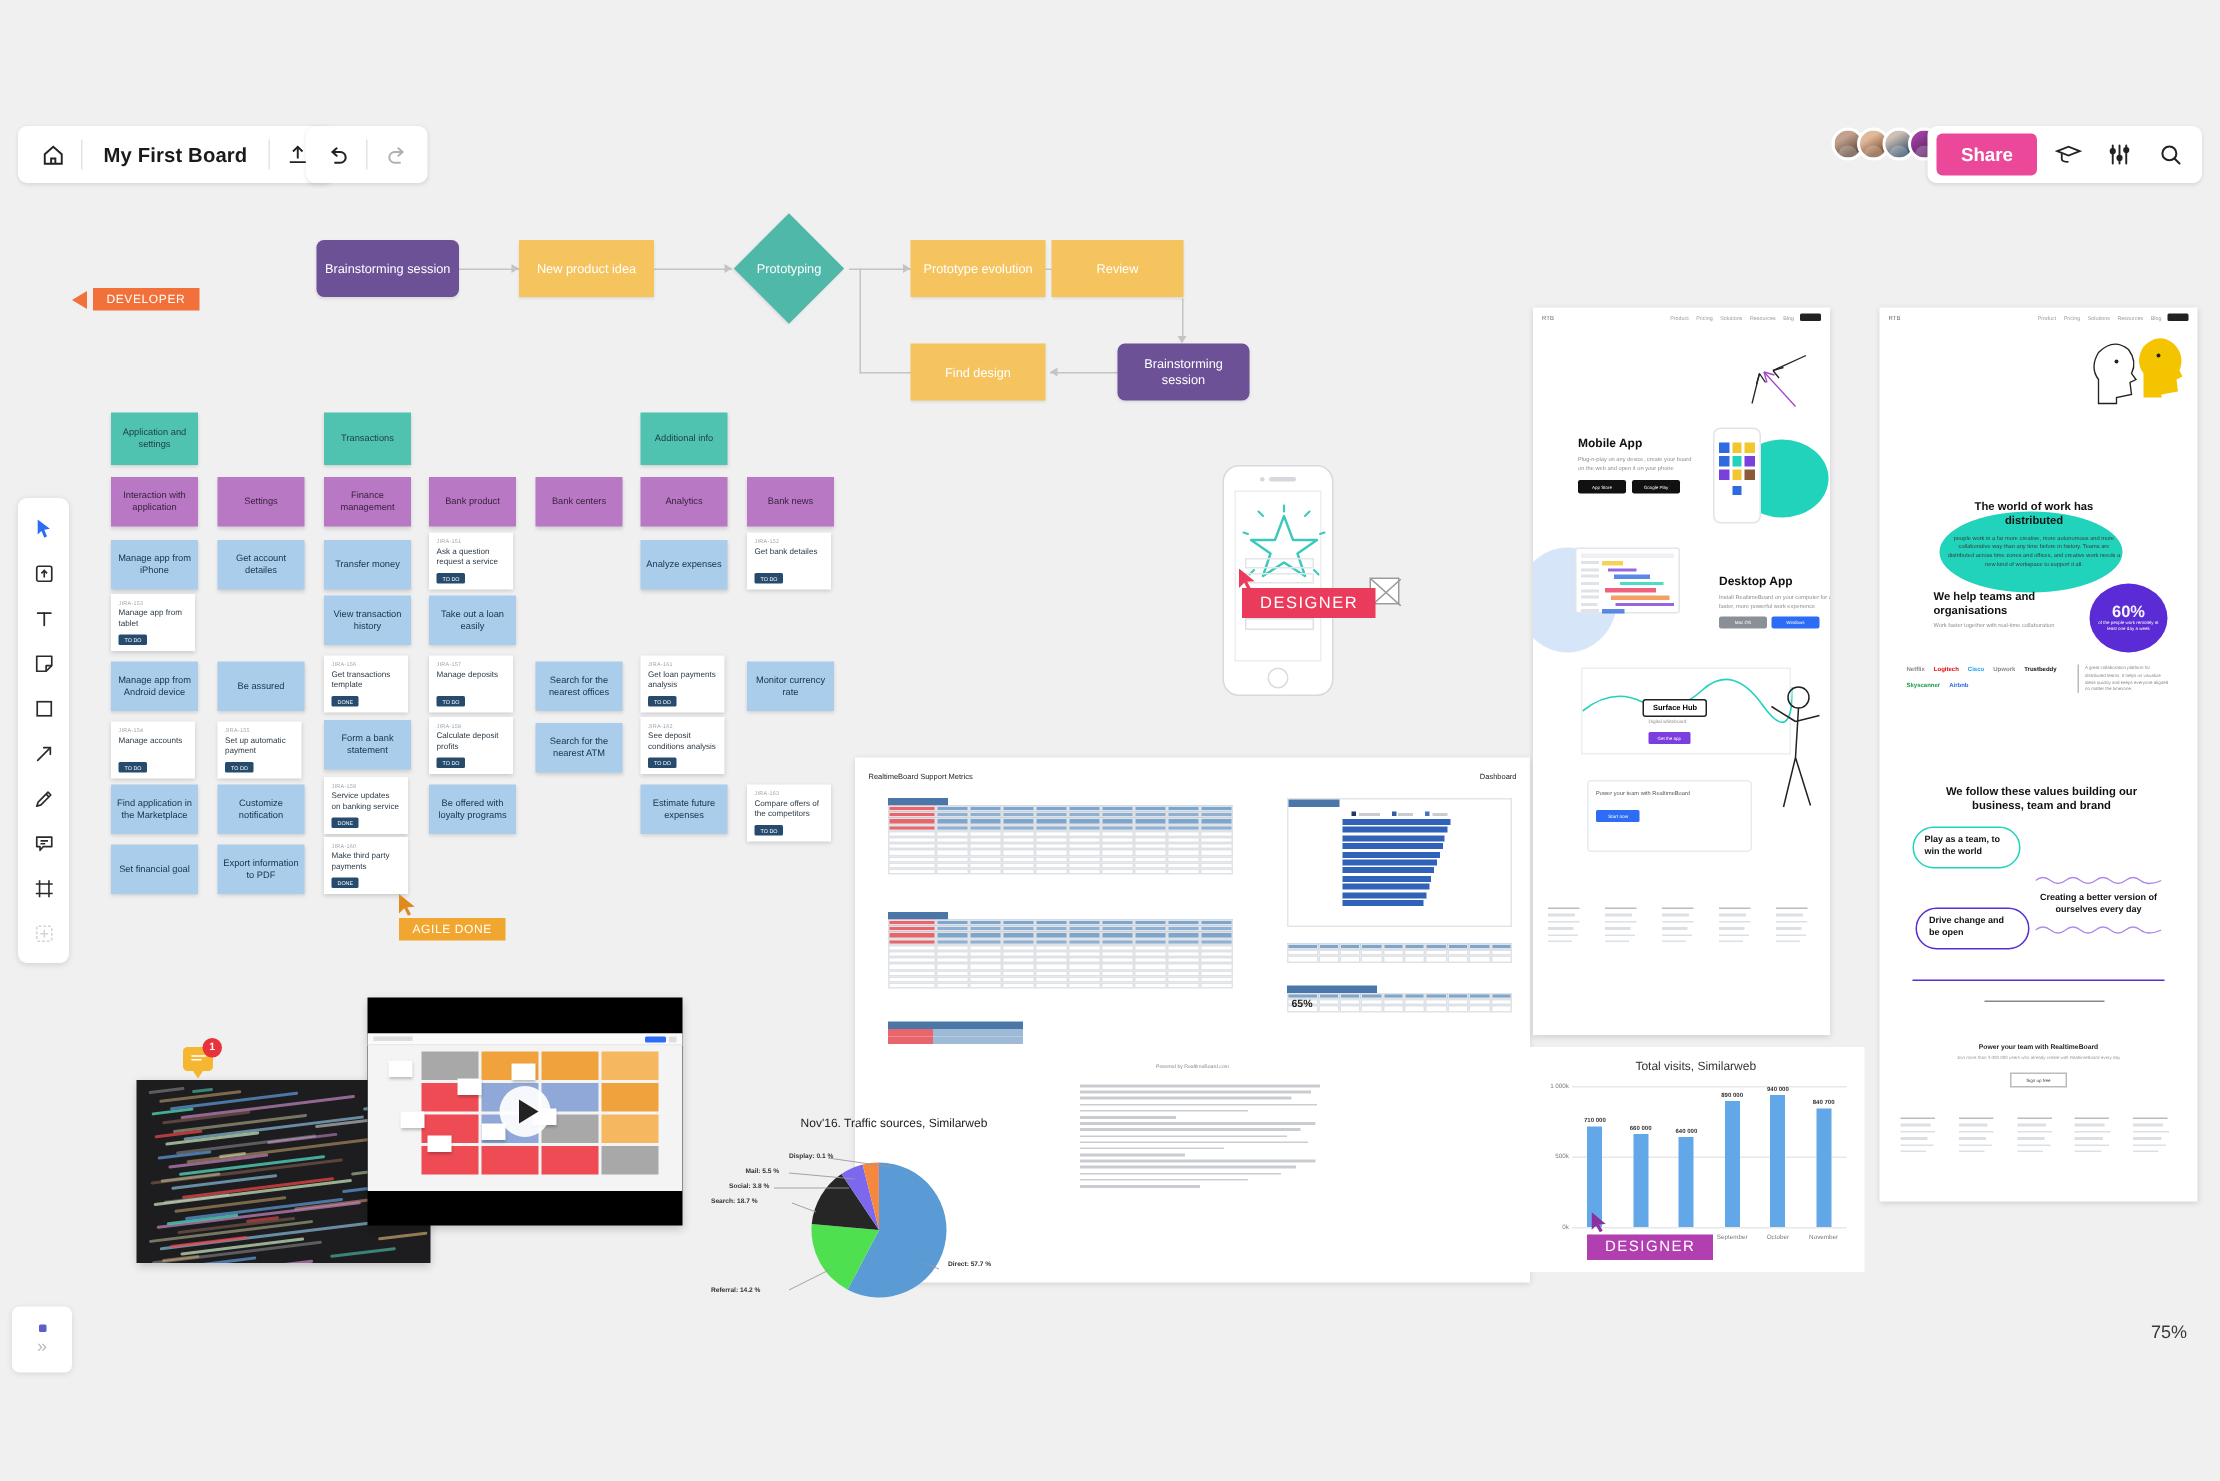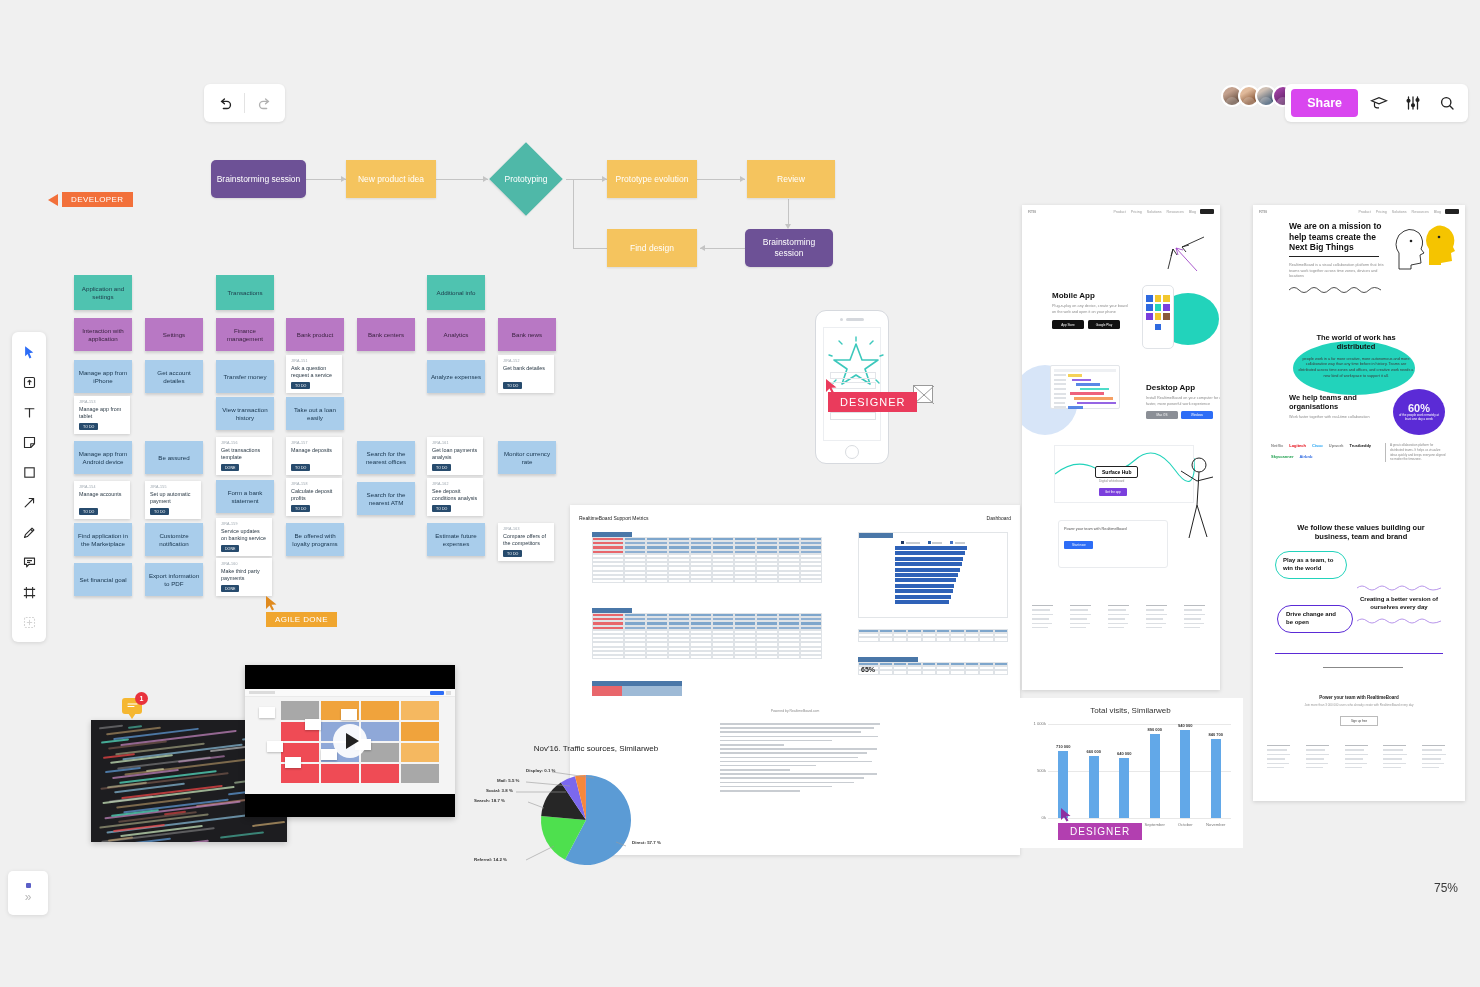--- a/index.html
+++ b/index.html
@@ -38,21 +38,21 @@
   .av2 { background:linear-gradient(150deg,#e0b99a 30%,#8a5a3b 75%); }
   .av3 { background:linear-gradient(150deg,#cfc0b4 25%,#3b5570 80%); }
   .av4 { background:linear-gradient(150deg,#9c3fa0 20%,#5d2263 80%); }
   .av::after{
     content:''; position:absolute; left:50%; top:56%; width:13px; height:13px;
     transform:translateX(-50%); border-radius:50% 50% 40% 40%;
     background:rgba(255,255,255,.22);
   }
   #grp-right { right:12px; top:0; padding:0 4px; }
   .share-btn {
-    background:#d946ef; color:#fff; font-size:12.5px; font-weight:bold;
+    background:#ec4899; color:#fff; font-size:12.5px; font-weight:bold;
     border:none; border-radius:4px; height:28px; padding:0 16px; cursor:pointer;
     margin:0 4px 0 2px;
   }
 
   
   .toolbar {
     position:absolute; left:12px; top:332px; width:34px;
     background:#fff; border-radius:6px; box-shadow:0 1px 4px rgba(0,0,0,.12);
     padding:6px 0; display:flex; flex-direction:column; align-items:center; gap:2px;
   }
@@ -206,20 +206,38 @@
     position:absolute; border:1px solid #9a9a9a; background:#fff;
   }
 </style>
 </head>
 <body>
 
 <div class="canvas"></div>
 
 <div class="header">
 
+  <div class="hgroup" id="grp-board">
+    <div class="hbtn">
+      <svg width="17" height="17" viewBox="0 0 24 24" fill="none" stroke="#222" stroke-width="1.8">
+        <path d="M4 11 L12 4 L20 11 V20 H4 Z"></path>
+          <path d="M10 20 v-5 h4 v5"></path>
+      </svg>
+    </div>
+    <div class="hsep"></div>
+    <div class="board-title">My First Board</div>
+    <div class="hsep"></div>
+    <div class="hbtn">
+      <svg width="17" height="17" viewBox="0 0 24 24" fill="none" stroke="#222" stroke-width="1.8">
+        <path d="M12 15 V4"></path>
+          <path d="M7.5 8.5 L12 4 L16.5 8.5"></path>
+          <path d="M4.5 18.5 h15"></path>
+      </svg>
+    </div>
+  </div>
 
   <div class="hgroup" id="grp-undo">
     <div class="hbtn">
       <svg width="17" height="17" viewBox="0 0 24 24" fill="none" stroke="#222" stroke-width="1.9" stroke-linecap="round">
         <path d="M7 9 H14 a5 5 0 0 1 0 10 H9"></path>
           <path d="M10.5 5.5 L6.5 9 L10.5 12.5"></path>
       </svg>
     </div>
     <div class="hsep"></div>
     <div class="hbtn" style="opacity:.35">
@@ -351,21 +369,21 @@
 <div class="conn" style="left:700px;top:248px;width:46px;height:1px;"></div>
 <div class="arrowhead left" style="left:700px;top:245px;"></div>
 <div class="conn" style="left:573px;top:179px;width:1px;height:70px;"></div>
 <div class="conn" style="left:573px;top:248px;width:35px;height:1px;"></div>
 
 <div class="node n-purple" style="left:211px;top:160px;width:95px;height:38px;">Brainstorming session</div>
 <div class="node n-yel" style="left:346px;top:160px;width:90px;height:38px;">New product idea</div>
 <div class="diamond" style="left:500px;top:153px;width:52px;height:52px;"></div>
 <div class="diamond-txt" style="left:490px;top:168px;width:72px;height:22px;">Prototyping</div>
 <div class="node n-yel" style="left:607px;top:160px;width:90px;height:38px;">Prototype evolution</div>
-<div class="node n-yel" style="left:747px;top:160px;width:88px;height:38px;">Review</div>
+<div class="node n-yel" style="left:701px;top:160px;width:88px;height:38px;">Review</div>
 <div class="node n-yel" style="left:607px;top:229px;width:90px;height:38px;">Find design</div>
 <div class="node n-purp2" style="left:745px;top:229px;width:88px;height:38px;">Brainstorming session</div>
 
 <div class="sticky s-teal" style="left:74px;top:275px;width:58px;height:35px;">Application and settings</div>
 <div class="sticky s-teal" style="left:216px;top:275px;width:58px;height:35px;">Transactions</div>
 <div class="sticky s-teal" style="left:427px;top:275px;width:58px;height:35px;">Additional info</div>
 
 <div class="sticky s-purple" style="left:74px;top:318px;width:58px;height:33px;">Interaction with application</div>
 <div class="sticky s-purple" style="left:145px;top:318px;width:58px;height:33px;">Settings</div>
 <div class="sticky s-purple" style="left:216px;top:318px;width:58px;height:33px;">Finance management</div>
@@ -1101,28 +1119,20 @@
         <span>Product</span>
           <span>Pricing</span>
         <span>Solutions</span>
           <span>Resources</span>
         <span>Blog</span>
       </div>
       <div class="pnl-cta"></div>
     </div>
   </div>
 
-  <div style="position:absolute;left:36px;top:16px;width:98px;">
-    <div class="pnl-h1" style="font-size:8.5px;">We are on a mission to help teams create the Next Big Things</div>
-    <div style="width:90px;height:1px;background:#222;margin-top:3px;"></div>
-    <div class="pnl-p" style="margin-top:6px;">RealtimeBoard is a visual collaboration platform that lets teams work together across time zones, devices and locations</div>
-    <svg width="92" height="10" style="margin-top:4px;">
-        <path d="M0 6 Q5 1 10 6 T20 6 T30 6 T40 6 T50 6 T60 6 T70 6 T80 6 T92 6" stroke="#222" fill="none" stroke-width=".8"></path>
-      </svg>
-  </div>
   <svg style="position:absolute;left:138px;top:18px;" width="35" height="50">
     <path d="M8 46 V30 Q2 22 8 12 Q18 2 28 10 Q34 18 30 26 L33 30 L29 32 L30 40 L20 42 L20 46 Z" fill="none" stroke="#222" stroke-width=".9"></path>
     <circle cx="20" cy="18" r="1.3" fill="#222"></circle>
   </svg>
   <svg style="position:absolute;left:168px;top:14px;" width="40" height="50">
     <path d="M8 46 V30 Q2 22 8 12 Q18 2 28 10 Q36 18 32 28 L34 32 L30 34 L31 42 L20 44 L20 46 Z" fill="#f5c400"></path>
     <circle cx="18" cy="18" r="1.3" fill="#222"></circle>
   </svg>
 
   <div class="blob" style="left:40px;top:136px;width:122px;height:54px;background:#22d3bb;"></div>

